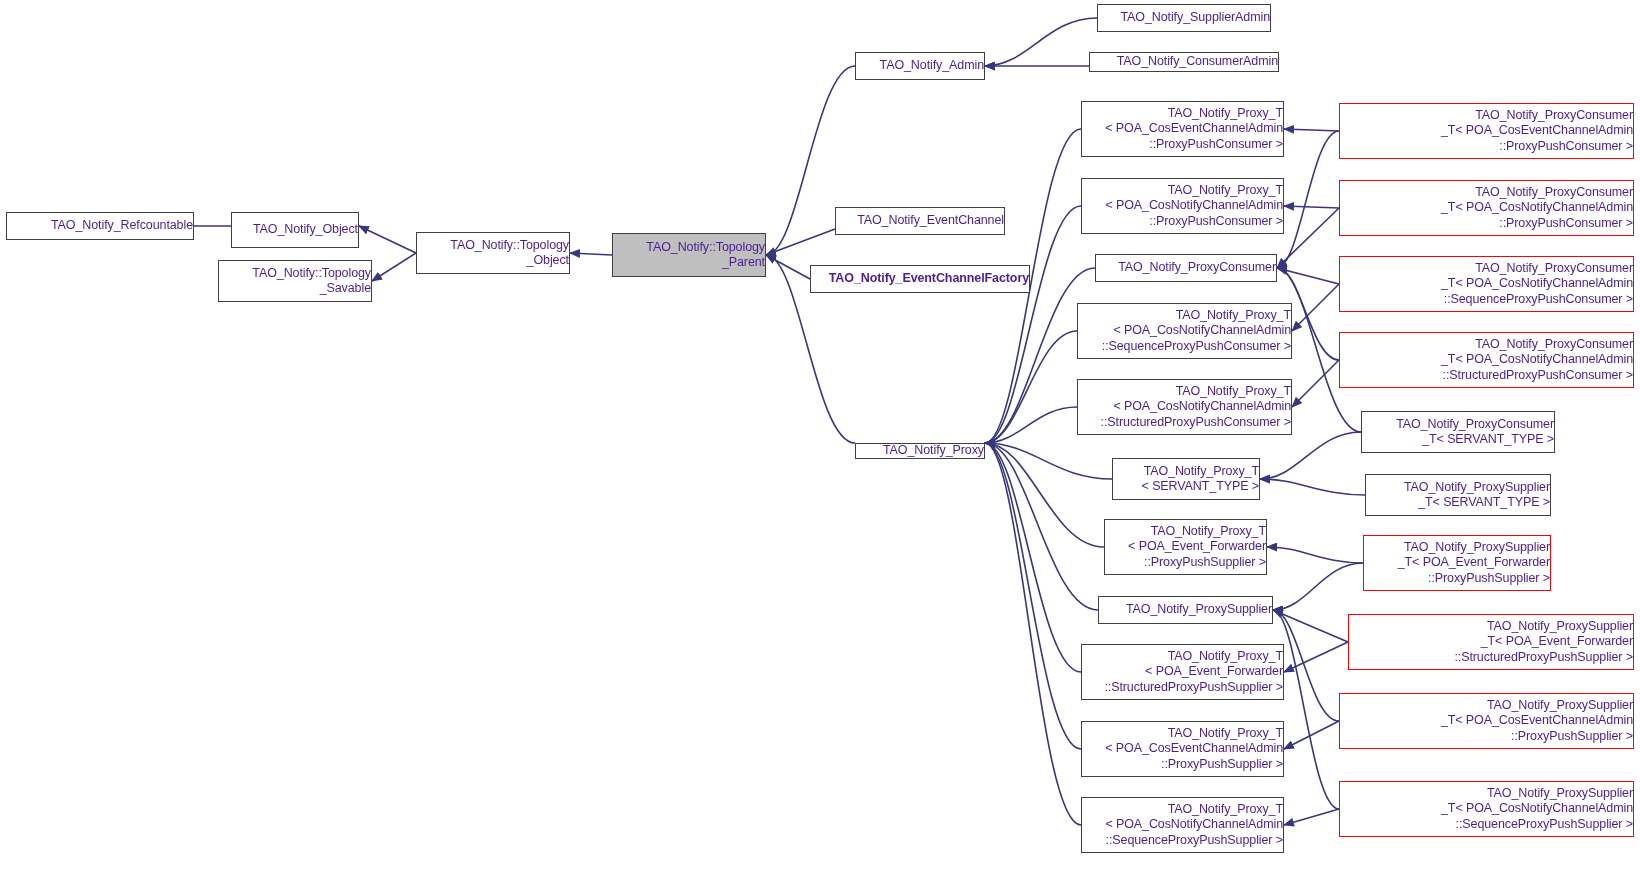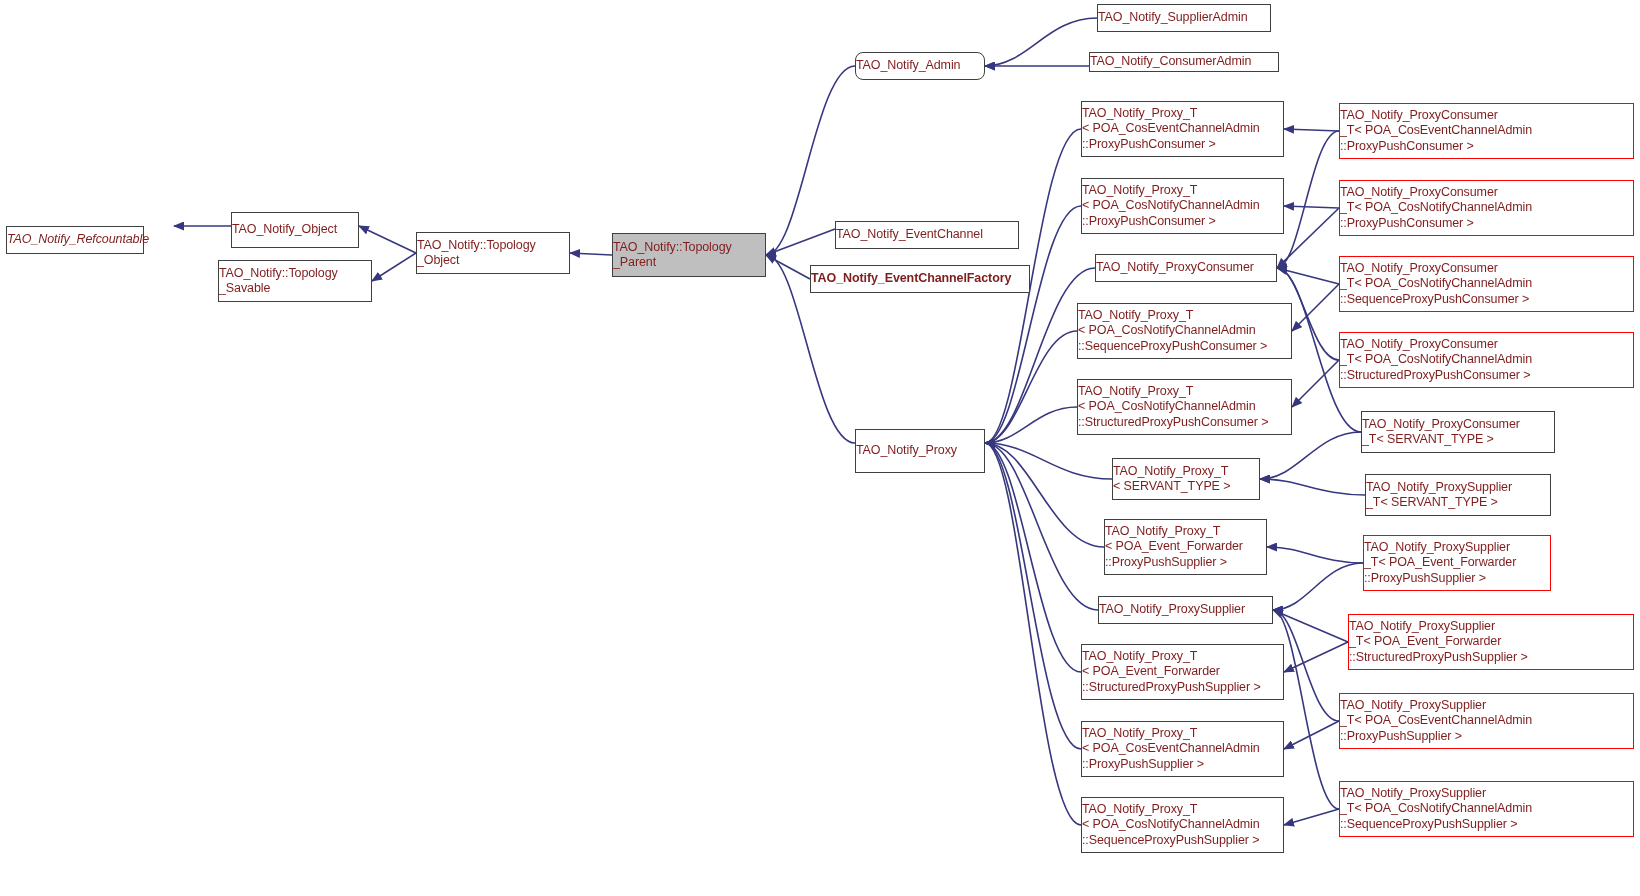--- a/index.html
+++ b/index.html
@@ -21,27 +21,27 @@
     top: 0;
     width: 1640px;
     height: 896px;
     pointer-events: none;
   }
   .node {
     position: absolute;
     box-sizing: border-box;
     border: 1px solid #404040;
     background: #ffffff;
-    color: #7f1d1d;
+    color: #4c1d95;
     font-size: 12.5px;
     line-height: 15.5px;
     display: flex;
     align-items: center;
     justify-content: center;
-    text-align: left;
+    text-align: right;
     white-space: pre;
     letter-spacing: -0.1px;
   }
   .node.highlight {
     background: #bfbfbf;
     border-color: #404040;
   }
   .node.red {
     border: 1px solid #ff0000;
   }
@@ -98,34 +98,34 @@
         <path d="M1363,563 C1322.5,563 1307.2,610 1273,610" marker-end="url(#arrow)"></path>
         <path d="M1348,642 L1273,610" marker-end="url(#arrow)"></path>
         <path d="M1348,642 L1284,672" marker-end="url(#arrow)"></path>
         <path d="M1339,721 C1309.3,721 1298.08,610 1273,610" marker-end="url(#arrow)"></path>
         <path d="M1339,721 L1284,749" marker-end="url(#arrow)"></path>
         <path d="M1339,809 C1309.3,809 1298.08,610 1273,610" marker-end="url(#arrow)"></path>
         <path d="M1339,809 L1284,825" marker-end="url(#arrow)"></path>
       </g>
   </svg>
   <div id="node-layer">
-      <div class="node" style="left: 6px; top: 226px; width: 138px; height: 28px; font-style: italic;"><span class="node-label">TAO_Notify_Refcountable</span></div>
+      <div class="node" style="left: 6px; top: 212px; width: 188px; height: 28px;"><span class="node-label">TAO_Notify_Refcountable</span></div>
       <div class="node" style="left: 231px; top: 212px; width: 128px; height: 36px;"><span class="node-label">TAO_Notify_Object</span></div>
       <div class="node" style="left: 218px; top: 260px; width: 154px; height: 42px;"><span class="node-label">TAO_Notify::Topology
 _Savable</span></div>
       <div class="node" style="left: 416px; top: 232px; width: 154px; height: 42px;"><span class="node-label">TAO_Notify::Topology
 _Object</span></div>
       <div class="node highlight" style="left: 612px; top: 233px; width: 154px; height: 44px;"><span class="node-label">TAO_Notify::Topology
 _Parent</span></div>
-      <div class="node" style="left: 855px; top: 52px; width: 130px; height: 28px; border-radius: 8px;"><span class="node-label">TAO_Notify_Admin</span></div>
+      <div class="node" style="left: 855px; top: 52px; width: 130px; height: 28px;"><span class="node-label">TAO_Notify_Admin</span></div>
       <div class="node" style="left: 1097px; top: 4px; width: 174px; height: 28px;"><span class="node-label">TAO_Notify_SupplierAdmin</span></div>
       <div class="node" style="left: 1089px; top: 52px; width: 190px; height: 20px;"><span class="node-label">TAO_Notify_ConsumerAdmin</span></div>
-      <div class="node" style="left: 835px; top: 221px; width: 184px; height: 28px;"><span class="node-label">TAO_Notify_EventChannel</span></div>
+      <div class="node" style="left: 835px; top: 207px; width: 170px; height: 28px;"><span class="node-label">TAO_Notify_EventChannel</span></div>
       <div class="node" style="left: 810px; top: 265px; width: 220px; height: 28px; font-weight: bold;"><span class="node-label">TAO_Notify_EventChannelFactory</span></div>
-      <div class="node" style="left: 855px; top: 429px; width: 130px; height: 44px;"><span class="node-label">TAO_Notify_Proxy</span></div>
+      <div class="node" style="left: 855px; top: 443px; width: 130px; height: 16px;"><span class="node-label">TAO_Notify_Proxy</span></div>
       <div class="node" style="left: 1081px; top: 101px; width: 203px; height: 56px;"><span class="node-label">TAO_Notify_Proxy_T
 &lt; POA_CosEventChannelAdmin
 ::ProxyPushConsumer &gt;</span></div>
       <div class="node" style="left: 1081px; top: 178px; width: 203px; height: 56px;"><span class="node-label">TAO_Notify_Proxy_T
 &lt; POA_CosNotifyChannelAdmin
 ::ProxyPushConsumer &gt;</span></div>
       <div class="node" style="left: 1095px; top: 254px; width: 182px; height: 28px;"><span class="node-label">TAO_Notify_ProxyConsumer</span></div>
       <div class="node" style="left: 1077px; top: 303px; width: 215px; height: 56px;"><span class="node-label">TAO_Notify_Proxy_T
 &lt; POA_CosNotifyChannelAdmin
 ::SequenceProxyPushConsumer &gt;</span></div>

